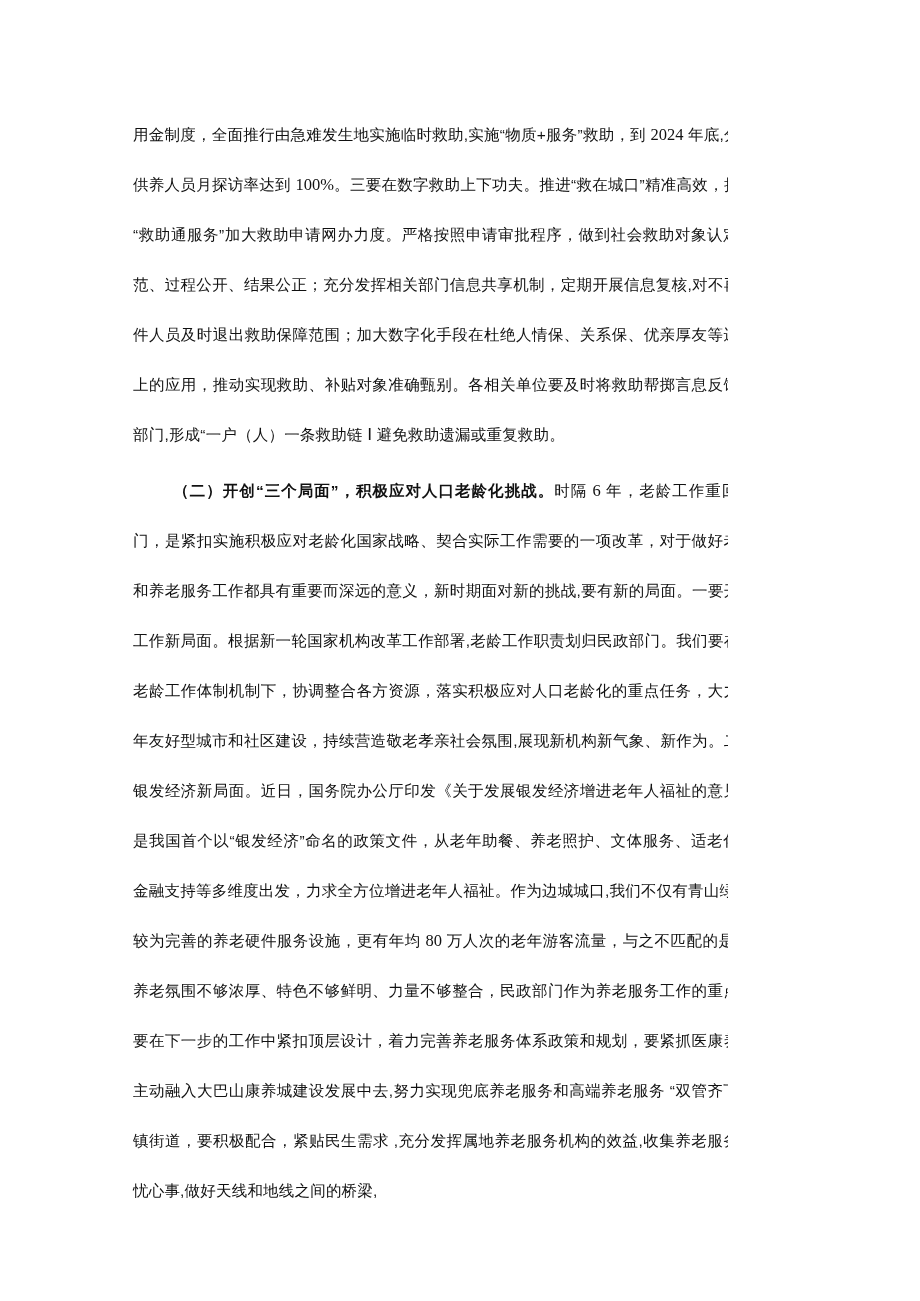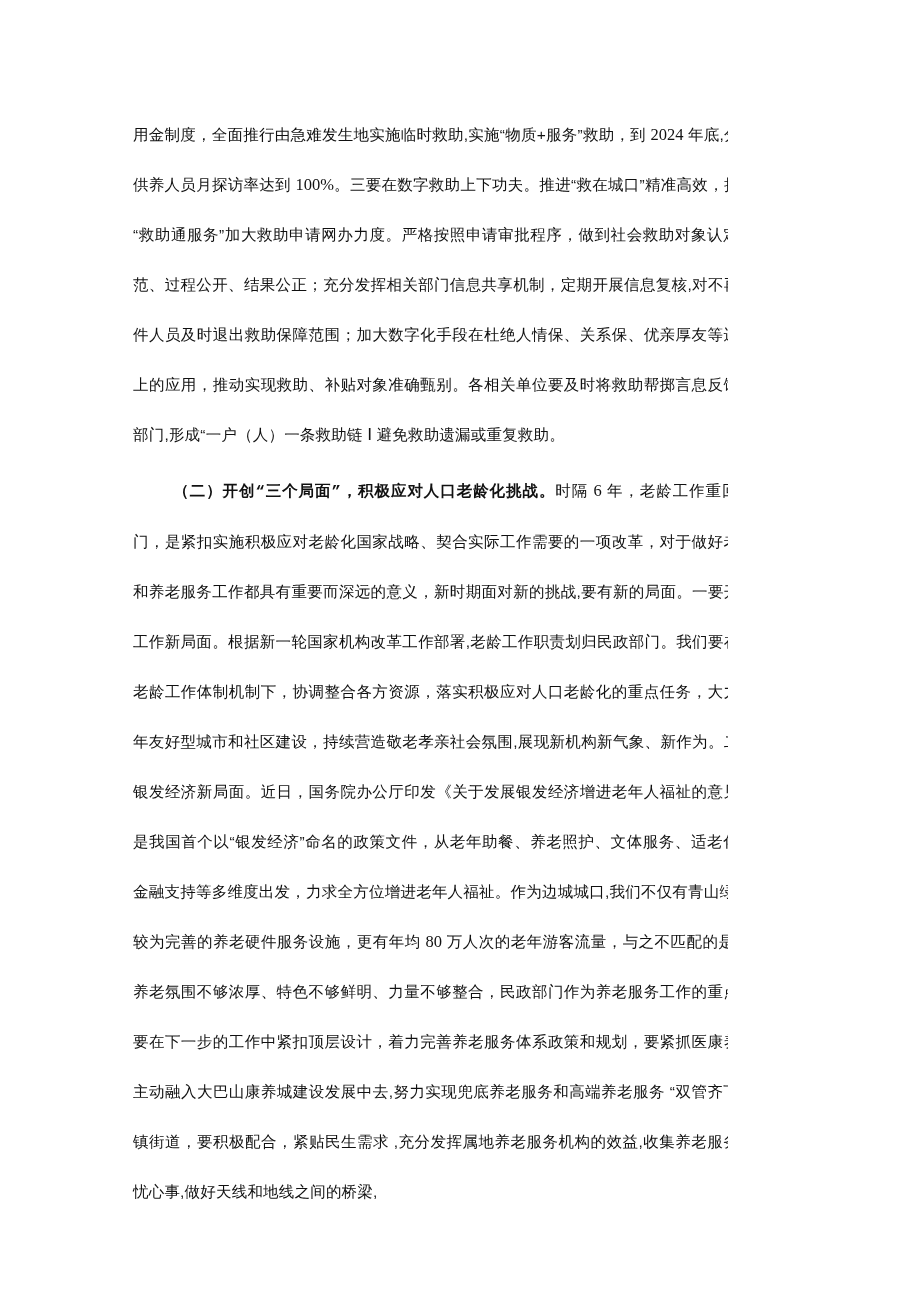--- a/index.html
+++ b/index.html
@@ -34,21 +34,20 @@
     text-justify: inter-character;
     word-break: break-all;
     letter-spacing: 0.2px;
   }
   p.para.indent {
     text-indent: 2.6em;
     margin-top: 6px;
   }
   .bold {
     font-weight: bold;
-    font-family: Liberation Mono, monospace;
   }
   
   .latin {
     font-family: "Liberation Serif", serif;
     font-size: 16.5px;
     letter-spacing: 0;
   }
 </style>
 </head>
 <body style="background: rgb(255, 255, 255);">

